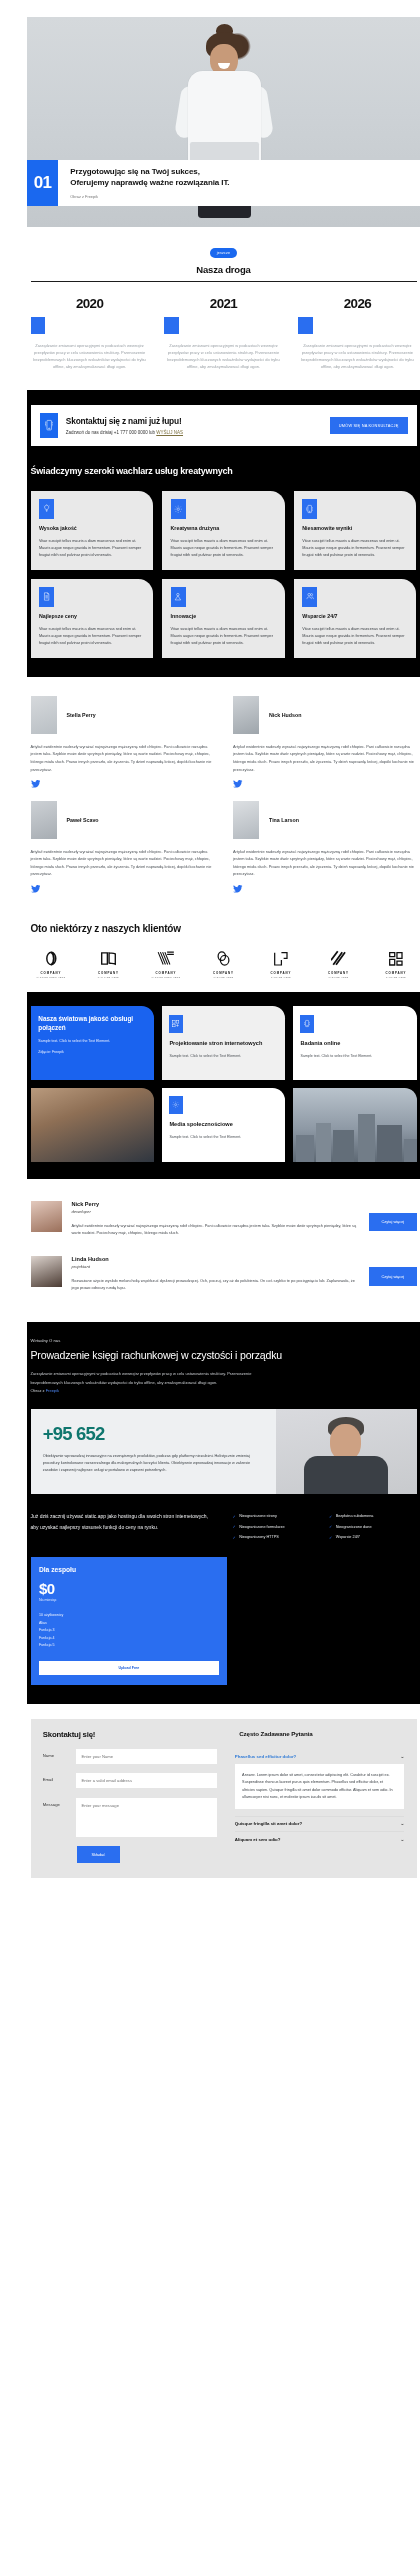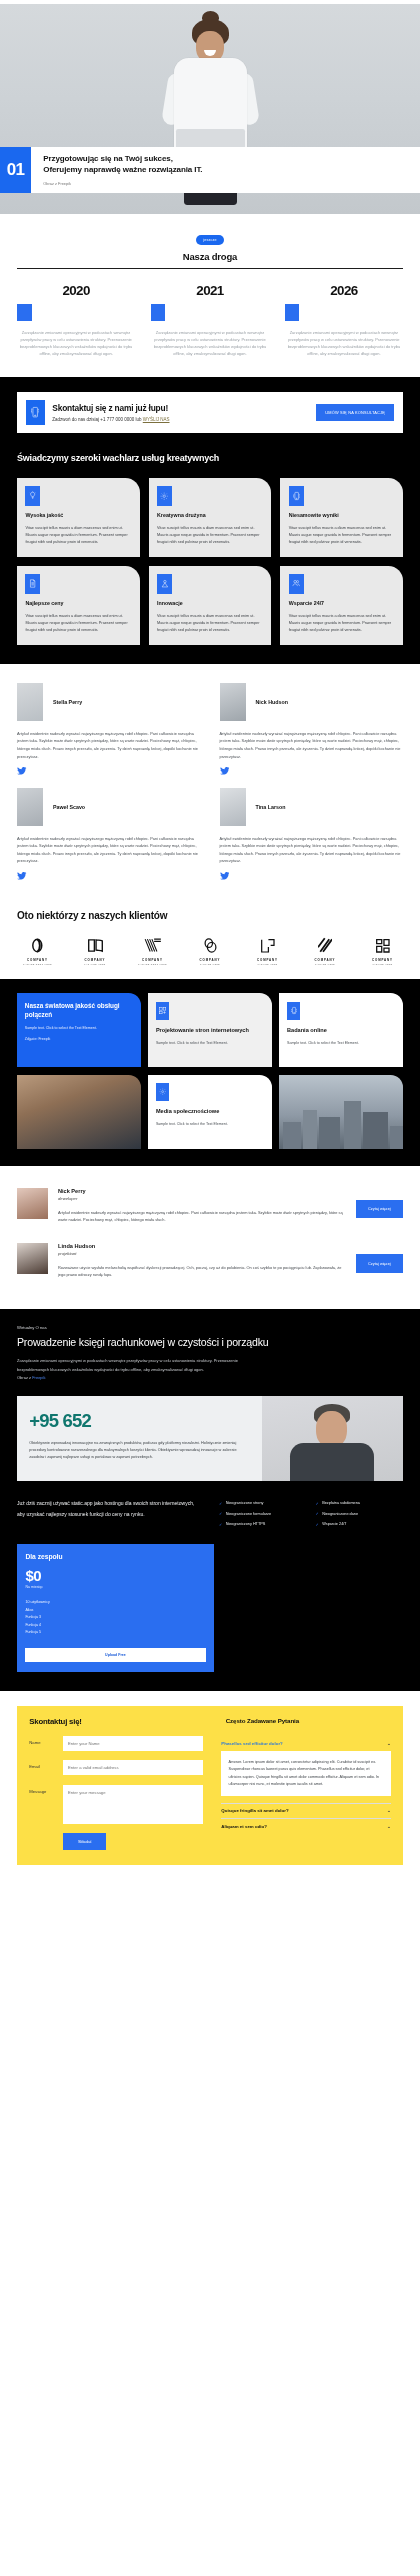--- a/index.html
+++ b/index.html
@@ -1,21 +1,21 @@
 <!DOCTYPE html>
 <html style="font-size:9px"><head>
 <meta charset="utf-8">
 <style>
   * { margin:0; padding:0; box-sizing:border-box; }
   body {
     width:420px; background:#ffffff;
     font-family:"Liberation Sans", sans-serif;
     color:#111; -webkit-font-smoothing:antialiased;
   }
-  .wrap { width:420px; margin:4px auto; }
+  .wrap { width:420px; margin:17px auto;padding-left:27px; }
   .inner { width:386px; margin:0 auto; }
 
   
   .hero { position:relative; height:210px; background:#c9ced2; overflow:hidden; }
   .hero-photo {
     position:absolute; left:0; top:0; width:420px; height:210px;
     background:
       radial-gradient(circle at 50% 14%, #4a3426 0 4%, rgba(74,52,38,0) 5%),
       linear-gradient(180deg,#d5d9dc 0%, #cdd2d6 45%, #c3c8cc 100%);
   }
@@ -154,21 +154,21 @@
   .price { flex:1; background:#2a6ef0; color:#fff; padding:9px 8.4px 10px; }
   .price-nm { font-size:6.7px; font-weight:700; }
   .price-amt { margin-top:6.7px; font-size:15px; font-weight:700; letter-spacing:-0.6px; }
   .price-per { margin-top:1.7px; font-size:3.6px; color:#dbe6ff; }
   .price-list { margin-top:10px; font-size:3.6px; line-height:2.1; color:#ecf1ff; }
   .price-btn { margin-top:11.2px; width:100%; background:#fff; color:#1a5bd8; border:none; font-size:3.6px; padding:5px 0; cursor:pointer; font-weight:700; }
   .price-spacer { flex:1; }
 
   
   .sec-contact { background:#fff; padding:14.6px 0 22.4px; }
-  .contact-card { background:#fde047; padding:11.2px 12.3px 15.7px; }
+  .contact-card { background:#e5e5e5; padding:11.2px 12.3px 15.7px; }
   .cc-top { display:flex; justify-content:space-between; align-items:flex-start; }
   .cc-h { font-size:7.8px; font-weight:700; letter-spacing:-0.2px; }
   .cc-faq-h { font-size:6.2px; font-weight:700; letter-spacing:-0.1px; }
   .cc-body { display:flex; gap:18px; margin-top:10px; }
   .form { width:174px; }
   .frow { display:flex; align-items:flex-start; gap:6.7px; margin-bottom:9.5px; }
   .flabel { width:27px; font-size:4.2px; color:#333; padding-top:3.9px; }
   .finput { flex:1; background:#fff; border:none; padding:5px 5px; font-size:4.2px; color:#999; font-family:"Liberation Sans",sans-serif; }
   .ftext { flex:1; background:#fff; border:none; padding:5px 5px; font-size:4.2px; color:#999; height:39px; resize:none; font-family:"Liberation Sans",sans-serif; }
   .fsubmit { margin-left:34px; background:#2a6ef0; color:#fff; border:none; font-size:3.9px; padding:5.6px 14.6px; cursor:pointer; }

